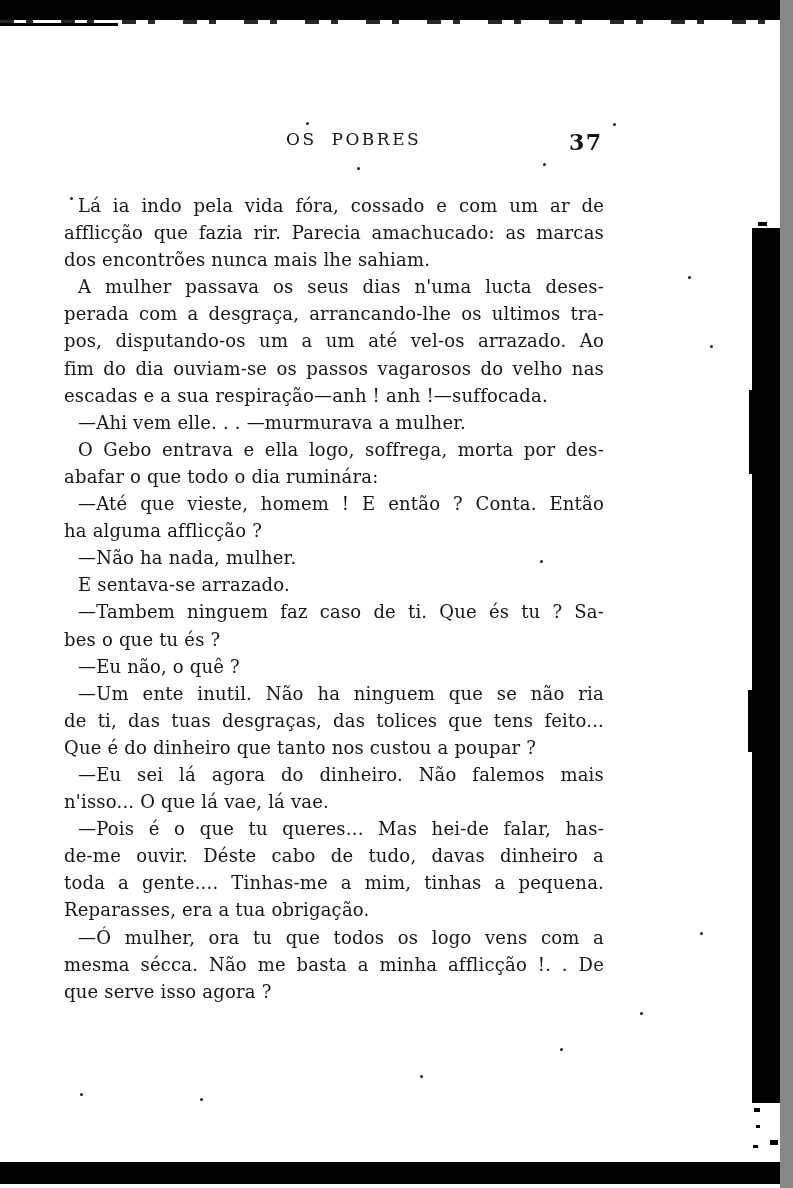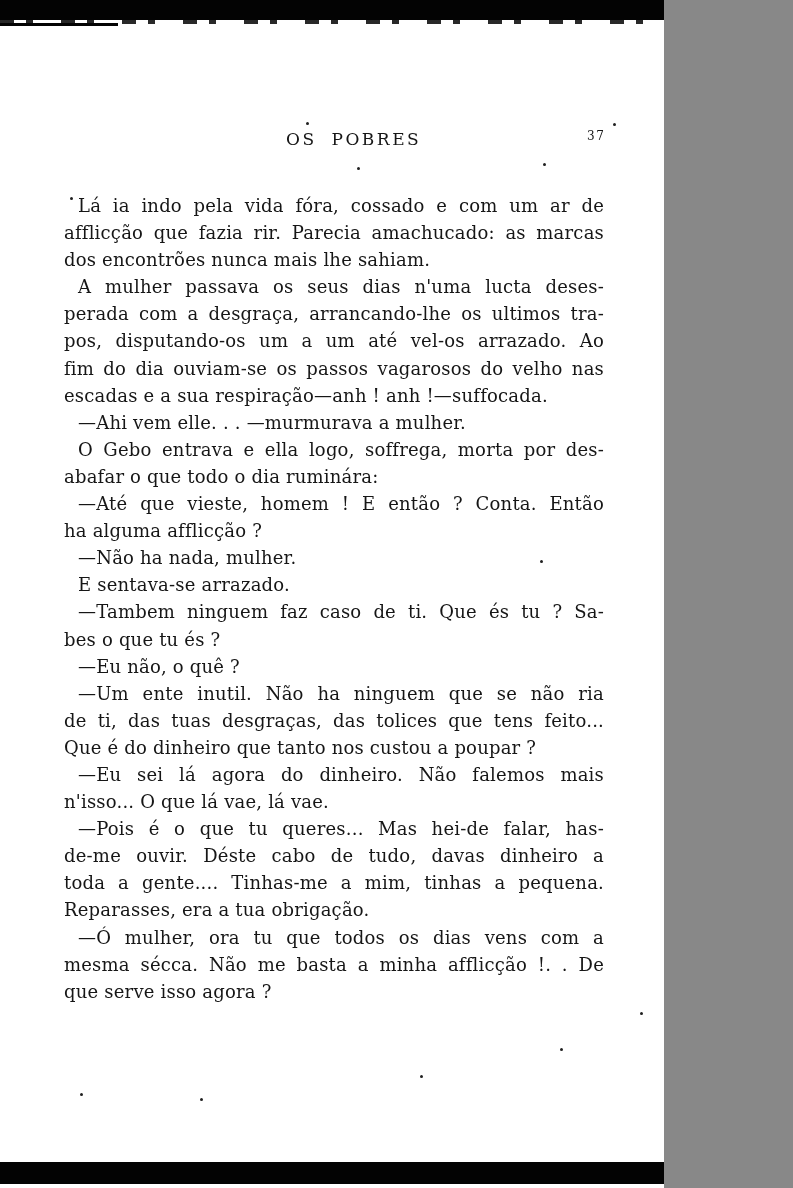--- a/index.html
+++ b/index.html
@@ -3,35 +3,35 @@
 <meta charset="utf-8">
 <style>
   :root{
     --ink:#161616;
     --paper:#ffffff;
     --band:#030303;
   }
   html,body{margin:0;padding:0;background:#888;}
   .page{
     position:relative;
-    width:664px;height:1188px;
+    width:780px;height:1188px;
     background:var(--paper);
     overflow:hidden;
     font-family:"DejaVu Serif", serif;
     color:var(--ink);
   }
   
   .running-title{
     position:absolute;left:286px;top:129px;
     font-size:17px;letter-spacing:2.5px;word-spacing:7px;
     color:var(--ink);
   }
   .page-number{
-    position:absolute;left:587px;top:129px;
-    font-size:12px;letter-spacing:1.5px;font-weight:normal;
+    position:absolute;left:569px;top:129px;
+    font-size:22px;letter-spacing:1.5px;font-weight:bold;
     color:var(--ink);
   }
   
   .text-block{
     position:absolute;left:64px;top:192px;width:540px;
     font-size:18px;
   }
   .line{
     height:27.1px;line-height:27.1px;
     overflow:hidden;
@@ -93,21 +93,21 @@
       <div class="line first last">—Eu não, o quê ?</div>
       <div class="line first">—Um ente inutil. Não ha ninguem que se não ria</div>
       <div class="line">de ti, das tuas desgraças, das tolices que tens feito...</div>
       <div class="line last">Que é do dinheiro que tanto nos custou a poupar ?</div>
       <div class="line first">—Eu sei lá agora do dinheiro. Não falemos mais</div>
       <div class="line last">n'isso... O que lá vae, lá vae.</div>
       <div class="line first">—Pois é o que tu queres... Mas hei-de falar, has-</div>
       <div class="line">de-me ouvir. Déste cabo de tudo, davas dinheiro a</div>
       <div class="line">toda a gente.... Tinhas-me a mim, tinhas a pequena.</div>
       <div class="line last">Reparasses, era a tua obrigação.</div>
-      <div class="line first">—Ó mulher, ora tu que todos os dias vens com a</div>
+      <div class="line first">—Ó mulher, ora tu que todos os logo vens com a</div>
       <div class="line">mesma sécca. Não me basta a minha afflicção !. . De</div>
       <div class="line last">que serve isso agora ?</div>
     </div>
 
   <div class="artifact band-top"></div>
   <div class="artifact band-top-ragged"></div>
   <div class="artifact band-top-streak"></div>
   <div class="artifact band-right"></div>
   <div class="artifact band-right-notch1"></div>
   <div class="artifact band-right-notch2"></div>

